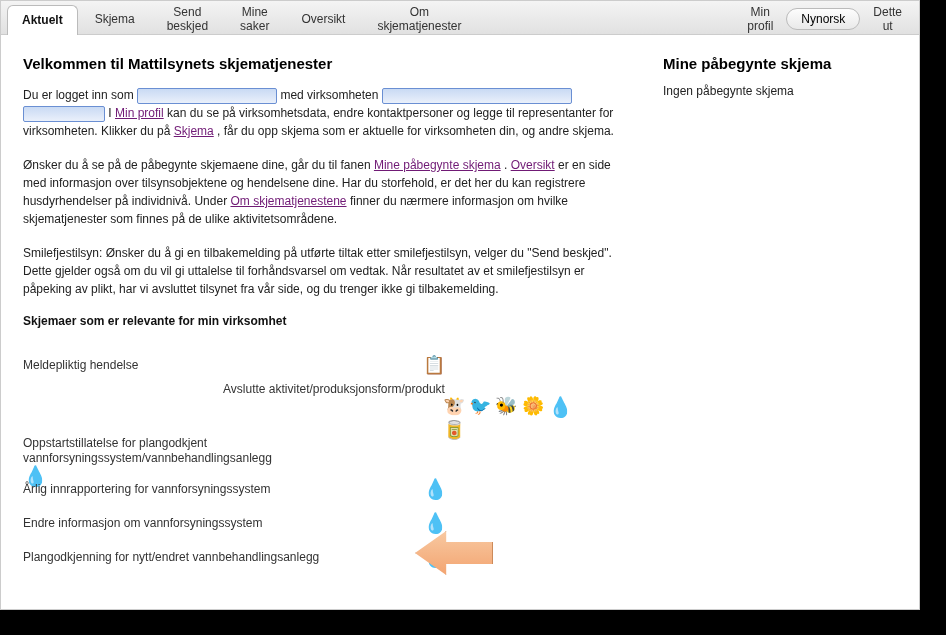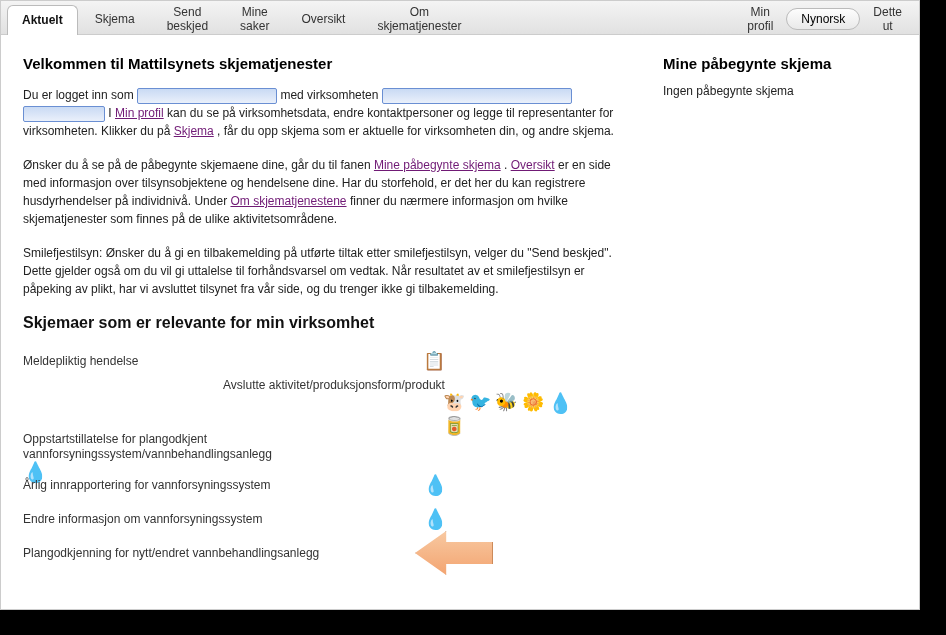--- a/index.html
+++ b/index.html
@@ -64,21 +64,21 @@
   .blank-field {
     display: inline-block;
     height: 16px; vertical-align: middle;
     border: 1px solid #6a8fd3;
     background: linear-gradient(#c9daf4,#eaf0fb);
     border-radius: 2px;
   }
   .bf1 { width: 140px; }
   .bf2 { width: 190px; }
   .bf3 { width: 82px; }
-  strong.sec { font-weight: bold; display: block; margin: 10px 0 12px; font-size: 16px; color:#111; }
+  strong.sec { font-weight: bold; display: block; margin: 10px 0 20px; font-size: 12px; color:#111; }
   .forms { margin-top: 8px; }
   .formrow { display: flex; align-items: center; height: 34px; }
   .formrow.double { height: 38px; align-items: flex-start; padding-top: 2px; flex-direction: column; }
   .formrow.tall { height: 52px; align-items: flex-end; flex-direction: column; }
   .formlabel { width: 400px; font-size: 12px; color: #333; line-height: 1.25; }
   .formicons { width: 180px; display: flex; align-items: flex-start; gap: 4px; flex-wrap: wrap; font-size: 18px; line-height: 1; }
   .note-icon { font-size: 18px; }
   .cow   { color:#9a7a4d; }
   .bird  { color:#7fb4e2; }
   .bee   { color:#b98c00; }

